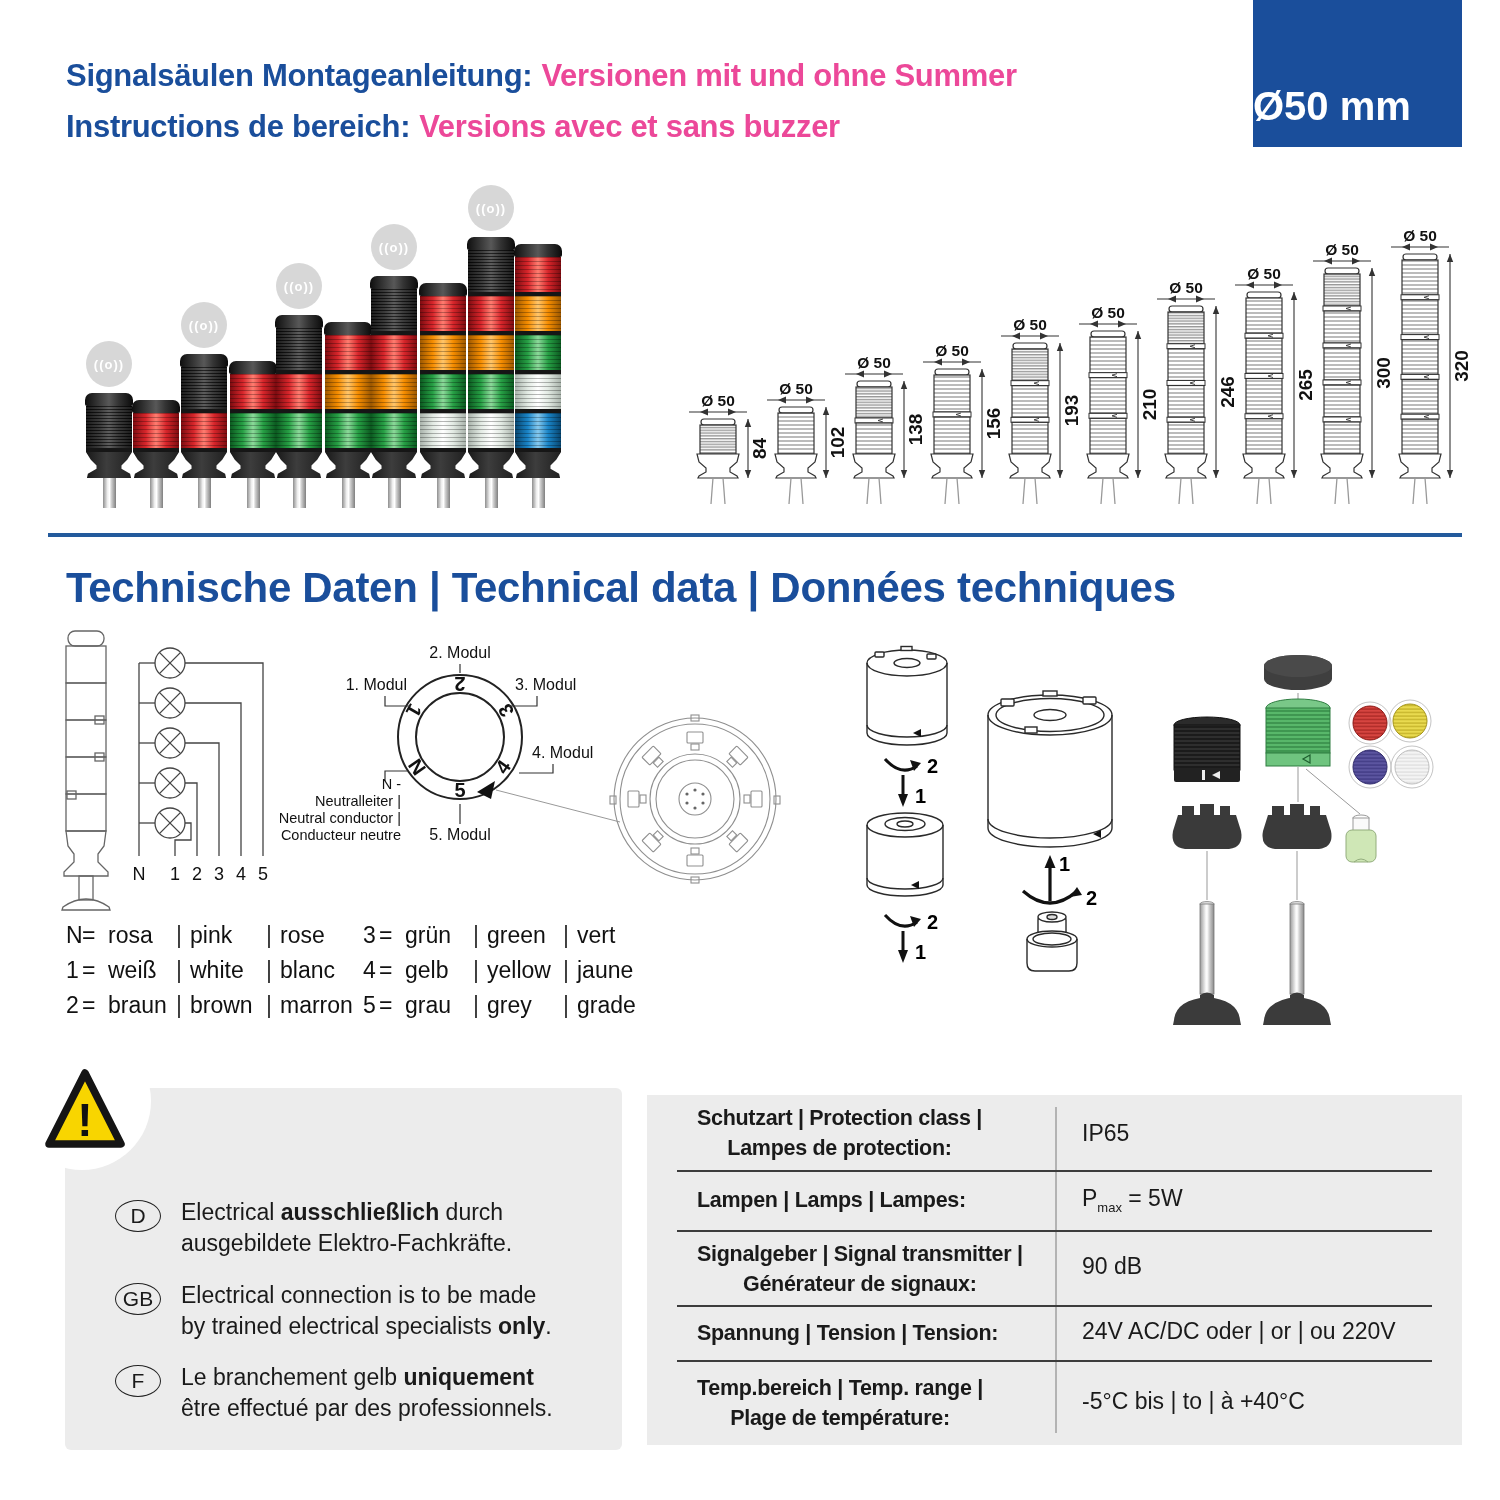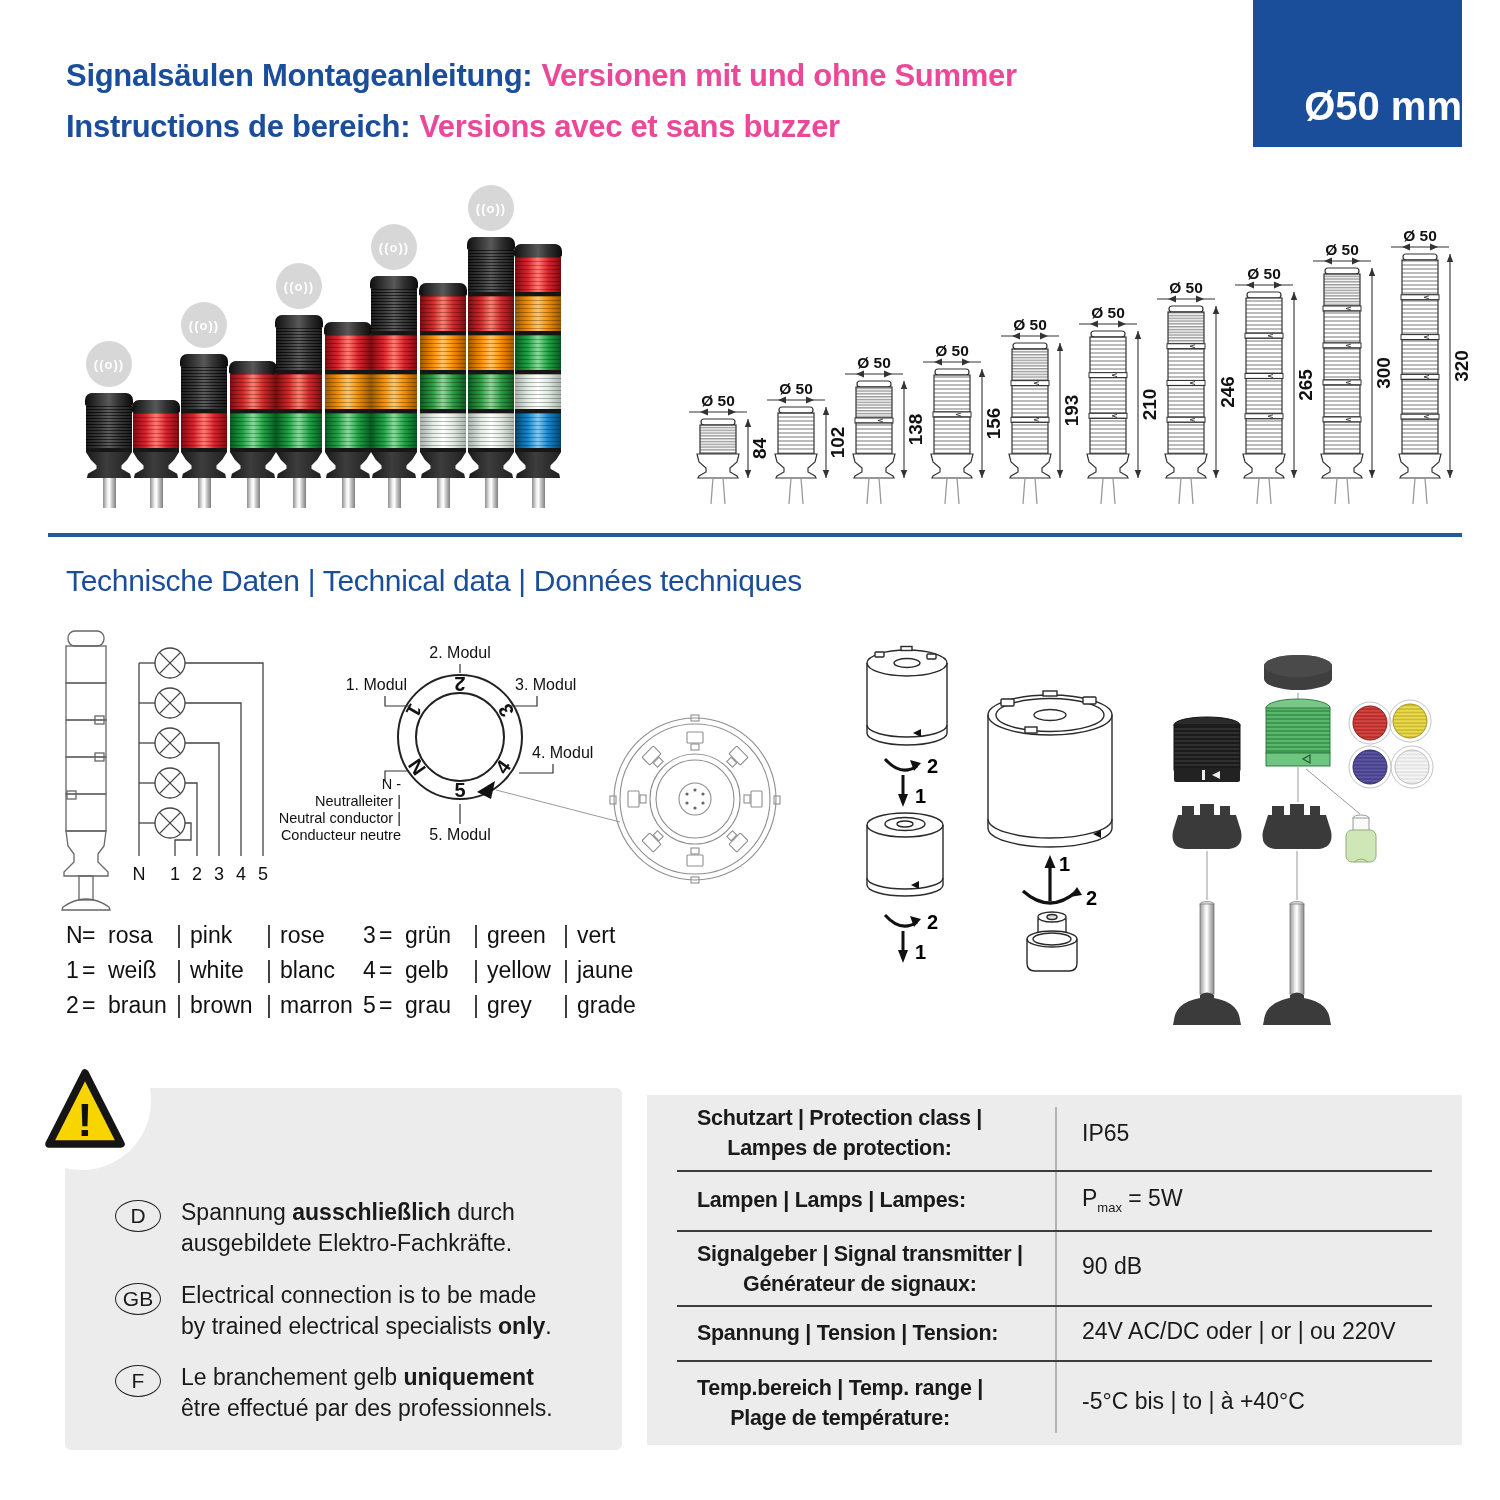--- a/index.html
+++ b/index.html
@@ -7,21 +7,21 @@
         font-family:"Liberation Sans",sans-serif;color:#1a1a1a;}
   .abs{position:absolute;}
   svg{font-family:"Liberation Sans",sans-serif;}
 
   
   .titles{position:absolute;left:66px;top:58px;}
   .title-line{height:51px;white-space:nowrap;font-size:31px;letter-spacing:-0.3px;}
   .tblue{color:#1a4e9b;font-weight:bold;margin-right:9px;}
   .tblack{color:#ec4899;font-weight:700;}
   .badge{position:absolute;left:1253px;top:0;width:209px;height:147px;background:#1a4e9b;}
-  .badge span{position:absolute;left:0;top:84px;width:100%;text-align:right;
+  .badge span{position:absolute;left:0;top:84px;width:100%;text-align:left;
               color:#fff;font-size:40px;font-weight:bold;}
 
   
   .photo-area{position:absolute;left:70px;top:225px;width:610px;height:300px;}
   .tower{position:absolute;bottom:17px;display:flex;flex-direction:column;align-items:center;}
   .sound-icon{width:46px;height:46px;border-radius:50%;background:#d7d7d7;color:#fff;
               font-weight:bold;font-size:13px;display:flex;align-items:center;justify-content:center;
               margin-bottom:6px;letter-spacing:1px;}
   .cap{width:48px;height:13px;border-radius:7px 7px 2px 2px;
        background:linear-gradient(90deg,#0e0e0e,#3a3a3a 30%,#585858 50%,#333 70%,#0a0a0a);}
@@ -42,21 +42,21 @@
     clip-path:polygon(2% 0,98% 0,88% 30%,76% 52%,76% 64%,94% 84%,96% 100%,4% 100%,6% 84%,24% 64%,24% 52%,12% 30%);}
   .pole{width:13px;height:30px;
     background:linear-gradient(90deg,#8e8e8e,#efefef 35%,#fff 50%,#cfcfcf 65%,#7f7f7f);}
 
   
   .draw-area{position:absolute;left:695px;top:228px;width:800px;height:300px;}
   .draw-area svg{position:absolute;top:0;}
 
   
   .divider{position:absolute;left:48px;top:533px;width:1414px;height:4px;background:#235a9c;}
-  .section-title{position:absolute;left:66px;top:564px;font-size:30px;font-weight:normal;
+  .section-title{position:absolute;left:66px;top:564px;font-size:42px;font-weight:bold;
                  color:#1a4e9b;letter-spacing:-0.3px;white-space:nowrap;}
 
   
   .legend-col{position:absolute;top:918px;}
   .lrow{display:grid;grid-template-columns:16px 26px 68px 14px 76px 14px auto;
         height:35px;align-items:center;font-size:23px;color:#111;}
   .lp{color:#333;}
 
   
   .warnbox{position:absolute;left:65px;top:1088px;width:557px;height:362px;background:#ececec;border-radius:6px;}
@@ -740,21 +740,21 @@
 
   <div class="warnbox">
     <div class="notch"></div>
     <svg class="wtri" width="84" height="90" viewBox="0 0 84 90">
       <polygon points="42,7 78,78 6,78" fill="#f8d500" stroke="#151515" stroke-width="7.5" stroke-linejoin="round"></polygon>
       <text x="42" y="70" text-anchor="middle" font-size="46" font-weight="bold" fill="#111">!</text>
     </svg>
     <div class="witem" style="top:109px">
       <span class="lang-badge">D</span>
       <div class="wtext">
-        <span>Spannung </span><b>ausschließlich</b><span> durch ausgebildete Elektro-Fachkräfte.</span>
+        <span>Electrical </span><b>ausschließlich</b><span> durch ausgebildete Elektro-Fachkräfte.</span>
       </div>
     </div>
     <div class="witem" style="top:192px">
       <span class="lang-badge">GB</span>
       <div class="wtext">
         <span>Electrical connection is to be made by trained electrical specialists </span><b>only</b><span>.</span>
       </div>
     </div>
     <div class="witem" style="top:274px">
       <span class="lang-badge">F</span>

